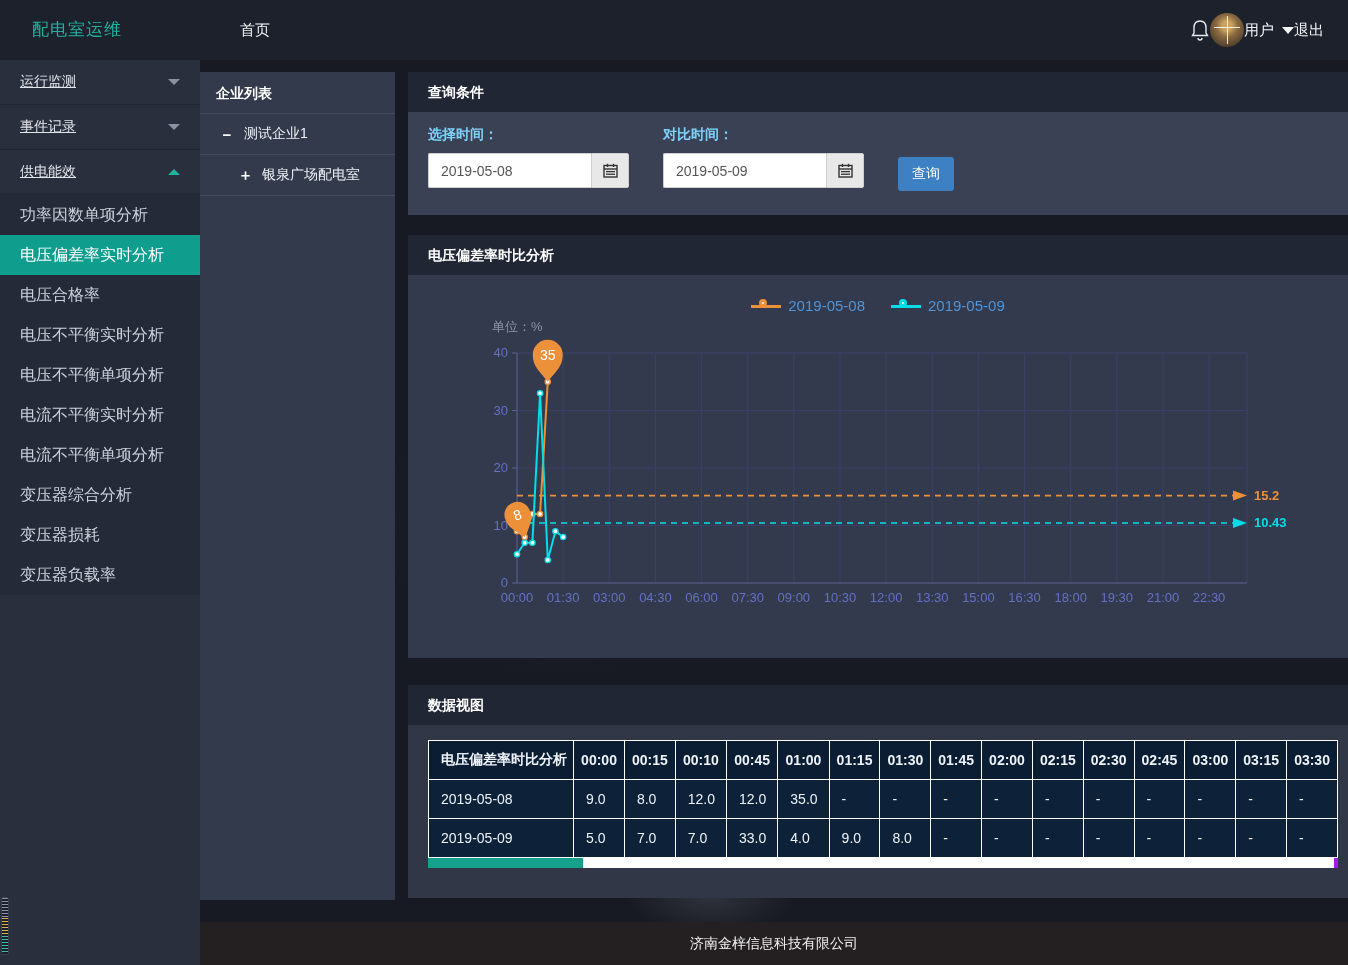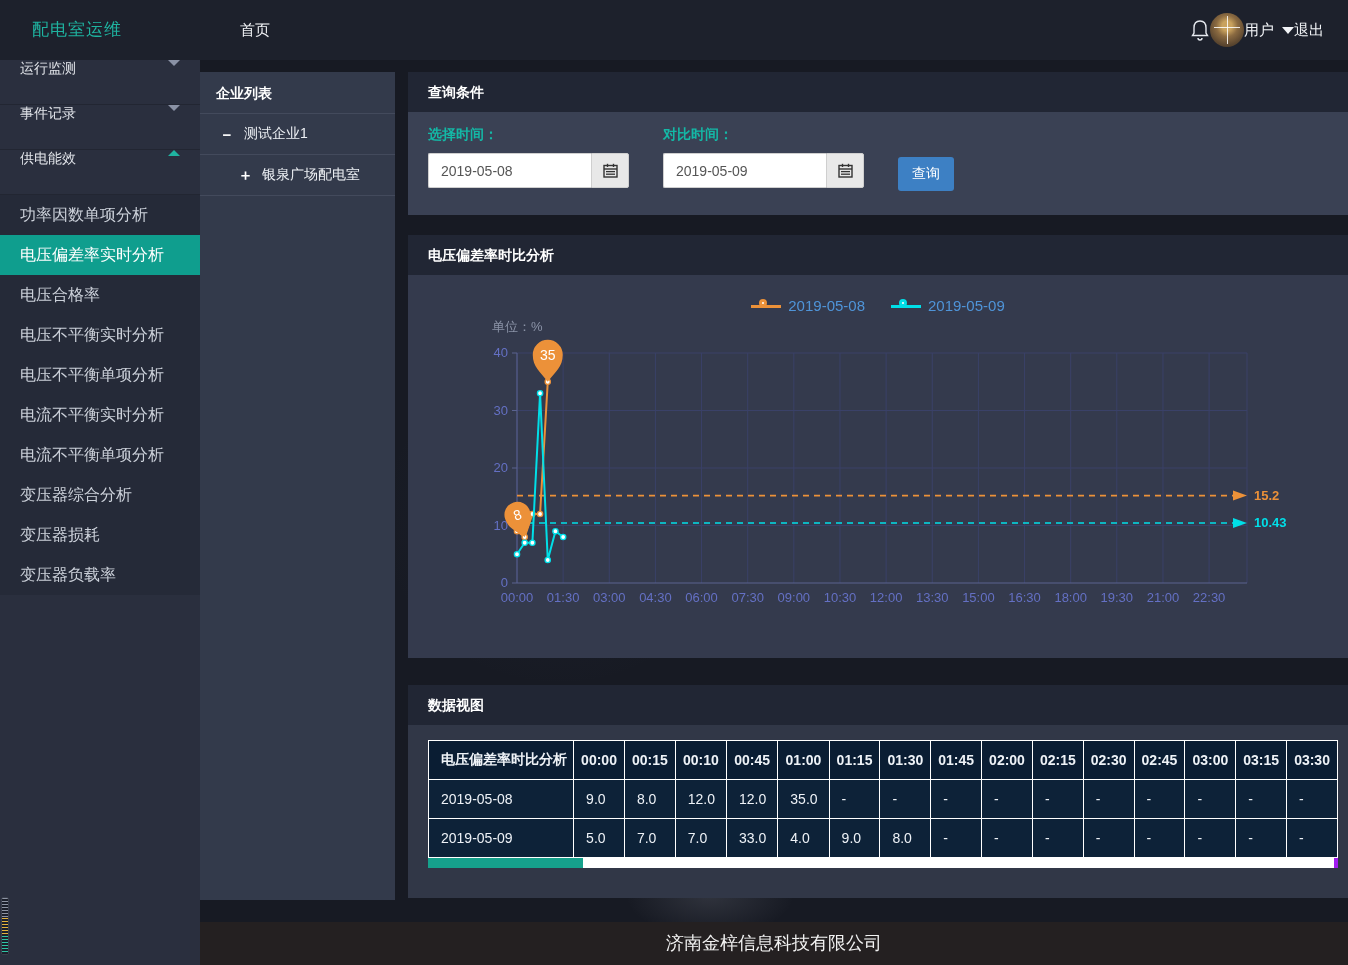--- a/index.html
+++ b/index.html
@@ -22,41 +22,41 @@
   .avatar { width:34px; height:34px; border-radius:50%; position:relative; overflow:hidden; cursor:pointer;
     background: radial-gradient(circle at 50% 38%, #c9a25e 0 18%, #8a6a41 40%, #5c4730 70%, #3a2d1e 100%);
   }
   .avatar .cross-v { position:absolute; left:50%; top:8%; width:1px; height:84%; background:rgba(255,255,255,0.85); }
   .avatar .cross-h { position:absolute; top:42%; left:12%; width:76%; height:1px; background:rgba(255,255,255,0.85); }
   .user-menu { display:flex; align-items:center; gap:8px; font-size:15px; color:#f2f4f7; cursor:pointer; }
   .caret-down { width:0; height:0; border-left:6px solid transparent; border-right:6px solid transparent; border-top:7px solid #f2f4f7; }
   .nav-logout { font-size:15px; color:#f2f4f7; cursor:pointer; }
   
   .sidebar { position:absolute; left:0; top:60px; width:200px; height:905px; background:#2a2f3e; z-index:4; }
-  .side-group { height:45px; display:flex; justify-content:space-between; padding:0 20px;
-    font-size:14px; color:#e2e5ea; cursor:pointer; border-bottom:1px solid rgba(0,0,0,0.18); }
+  .side-group { height:45px; display:flex; align-items:center; justify-content:space-between; padding:0 20px;
+    font-size:14px; color:#e2e5ea; cursor:pointer; border-bottom:1px solid rgba(0,0,0,0.18);text-decoration:underline; }
   .chev { width:0; height:0; }
   .chev.down { border-left:6px solid transparent; border-right:6px solid transparent; border-top:6px solid #8a92a5; }
   .chev.up { border-left:6px solid transparent; border-right:6px solid transparent; border-bottom:6px solid #1fb3a0; }
   .submenu { background:#252a38; }
   .submenu-item { height:40px; line-height:40px; padding-left:20px; font-size:16px; color:#ccd1da; cursor:pointer; }
   .submenu-item.active { background:#0f9e8e; color:#ffffff; }
   
   .tree-panel { position:absolute; left:200px; top:72px; width:195px; height:828px; background:#333a4b; z-index:3; }
   .tree-title { height:42px; line-height:42px; padding-left:16px; font-size:14px; font-weight:bold; color:#fff;
     border-bottom:1px solid #434a5c; }
   .tree-item { height:41px; display:flex; align-items:center; gap:10px; font-size:14px; color:#eef1f5;
     border-bottom:1px solid #434a5c; cursor:pointer; }
   .tree-item .exp { font-weight:bold; font-size:15px; color:#fff; width:14px; text-align:center; }
   
   .panel { position:absolute; left:408px; width:940px; background:#343a4d; z-index:2; }
   .panel-header { height:40px; line-height:40px; padding-left:20px; background:#212634; font-size:14px; font-weight:bold; color:#fff; }
   .query-panel { top:72px; height:143px; }
   .query-body { height:103px; background:#3a4154; padding:14px 20px 0 20px; display:flex; align-items:flex-start; gap:34px; }
-  .field-group .field-label { font-size:14px; font-weight:bold; color:#14b8a6; margin-bottom:9px; }
+  .field-group .field-label { font-size:14px; font-weight:bold; color:#7dd3fc; margin-bottom:9px; }
   .input-row { display:flex; }
   .date-input { width:163px; height:35px; border:1px solid #cfcfcf; border-right:none; border-radius:2px 0 0 2px;
     background:#fff; color:#555; font-size:14px; padding-left:12px; font-family:inherit; }
   .cal-btn { width:38px; height:35px; background:#e8e8e8; border:1px solid #cfcfcf; border-radius:0 2px 2px 0;
     display:flex; align-items:center; justify-content:center; cursor:pointer; }
   .search-btn { margin-top:31px; width:56px; height:34px; background:#3d80c4; border:none; border-radius:3px;
     color:#fff; font-size:14px; cursor:pointer; font-family:inherit; }
   
   .chart-panel { top:235px; height:423px; }
   .chart-body { position:relative; height:383px; background:#343a4d; }
@@ -74,21 +74,21 @@
   table.data-table { border-collapse:collapse; table-layout:fixed; }
   table.data-table th, table.data-table td { border:1px solid #ffffff; font-size:14px; color:#eef2f7; height:39px; }
   table.data-table th { background:#0a1d33; font-weight:bold; text-align:center; }
   table.data-table th.rowhead { text-align:left; padding-left:12px; }
   table.data-table td { background:#0d2238; text-align:left; padding-left:12px; }
   .hscroll { width:910px; height:10px; background:#ffffff; margin-top:0; position:relative; }
   .hscroll .thumb { position:absolute; left:0; top:0; height:10px; width:155px; background:#16a18c; cursor:pointer; }
   .hscroll .edge { position:absolute; right:0; top:0; height:10px; width:4px; background:#a21cf0; }
   
   .footer { position:absolute; left:200px; top:922px; width:1148px; height:43px; background:#242021;
-    text-align:center; line-height:43px; font-size:18px; color:#f2f2f2; z-index:2; }
+    text-align:center; line-height:43px; font-size:14px; color:#f2f2f2; z-index:2; }
   
   .mini-widget { position:absolute; left:1px; top:897px; width:8px; height:58px; background:#1b1f2a;
     border:1px solid #3a3f4c; border-radius:2px; overflow:hidden; z-index:6; cursor:pointer; }
   .mini-widget .seg { width:100%; }
   .mini-widget .seg.gray { height:20px; background:repeating-linear-gradient(180deg,#8d94a3 0 1px,#1b1f2a 1px 3px); }
   .mini-widget .seg.orange { height:18px; background:repeating-linear-gradient(180deg,#e3b23c 0 1px,#1b1f2a 1px 3px); }
   .mini-widget .seg.teal { height:18px; background:repeating-linear-gradient(180deg,#2ec4a5 0 1px,#1b1f2a 1px 3px); }
 </style>
 </head>
 <body>

